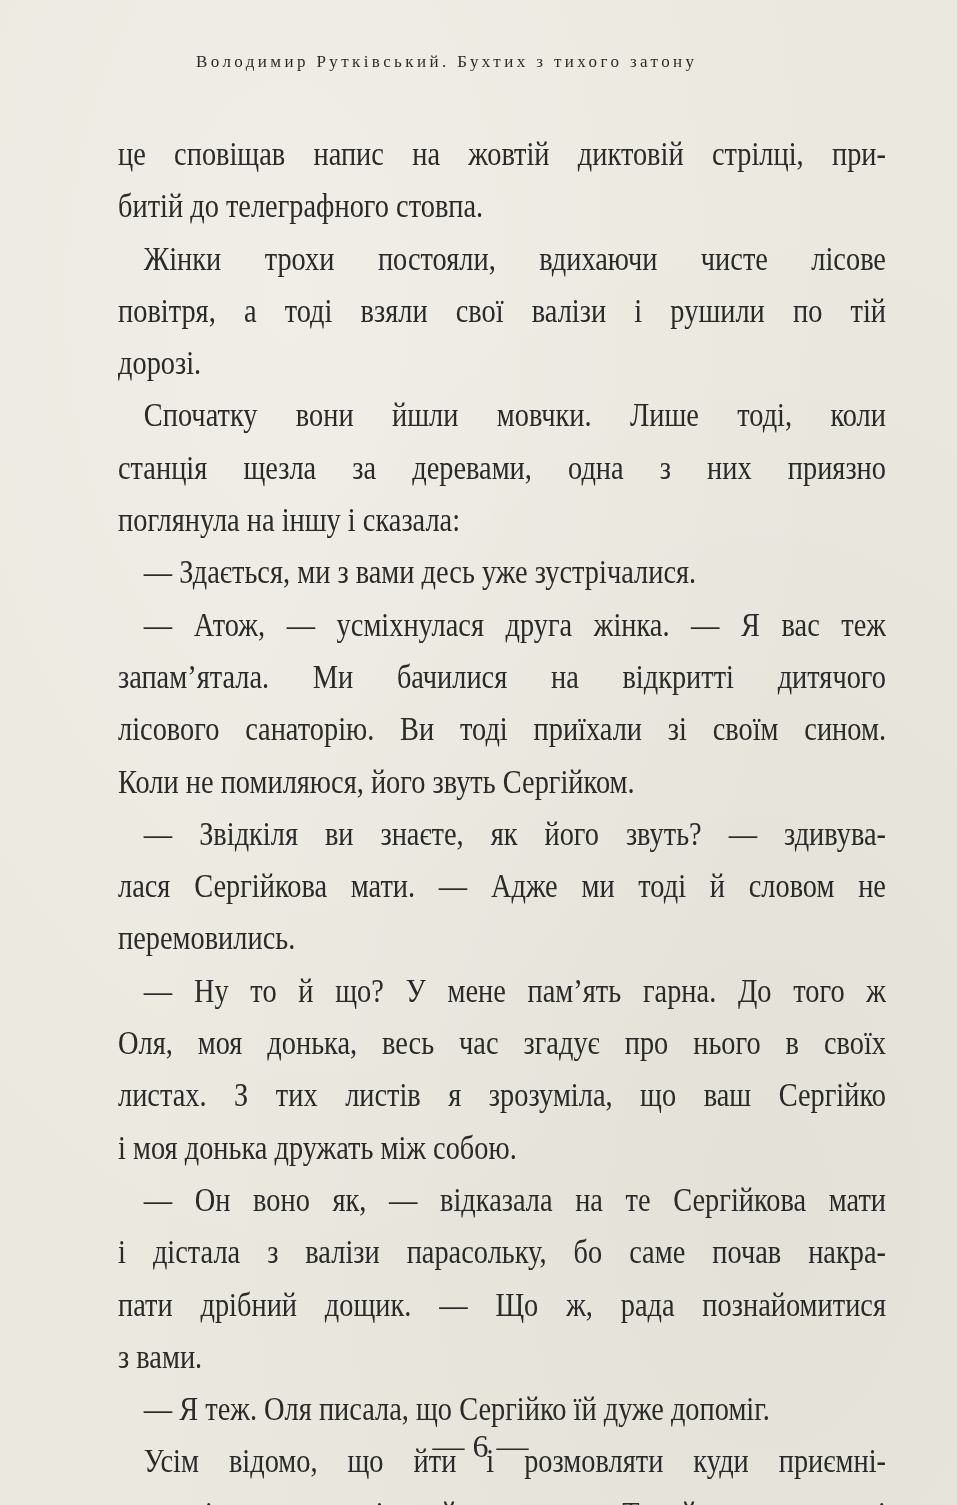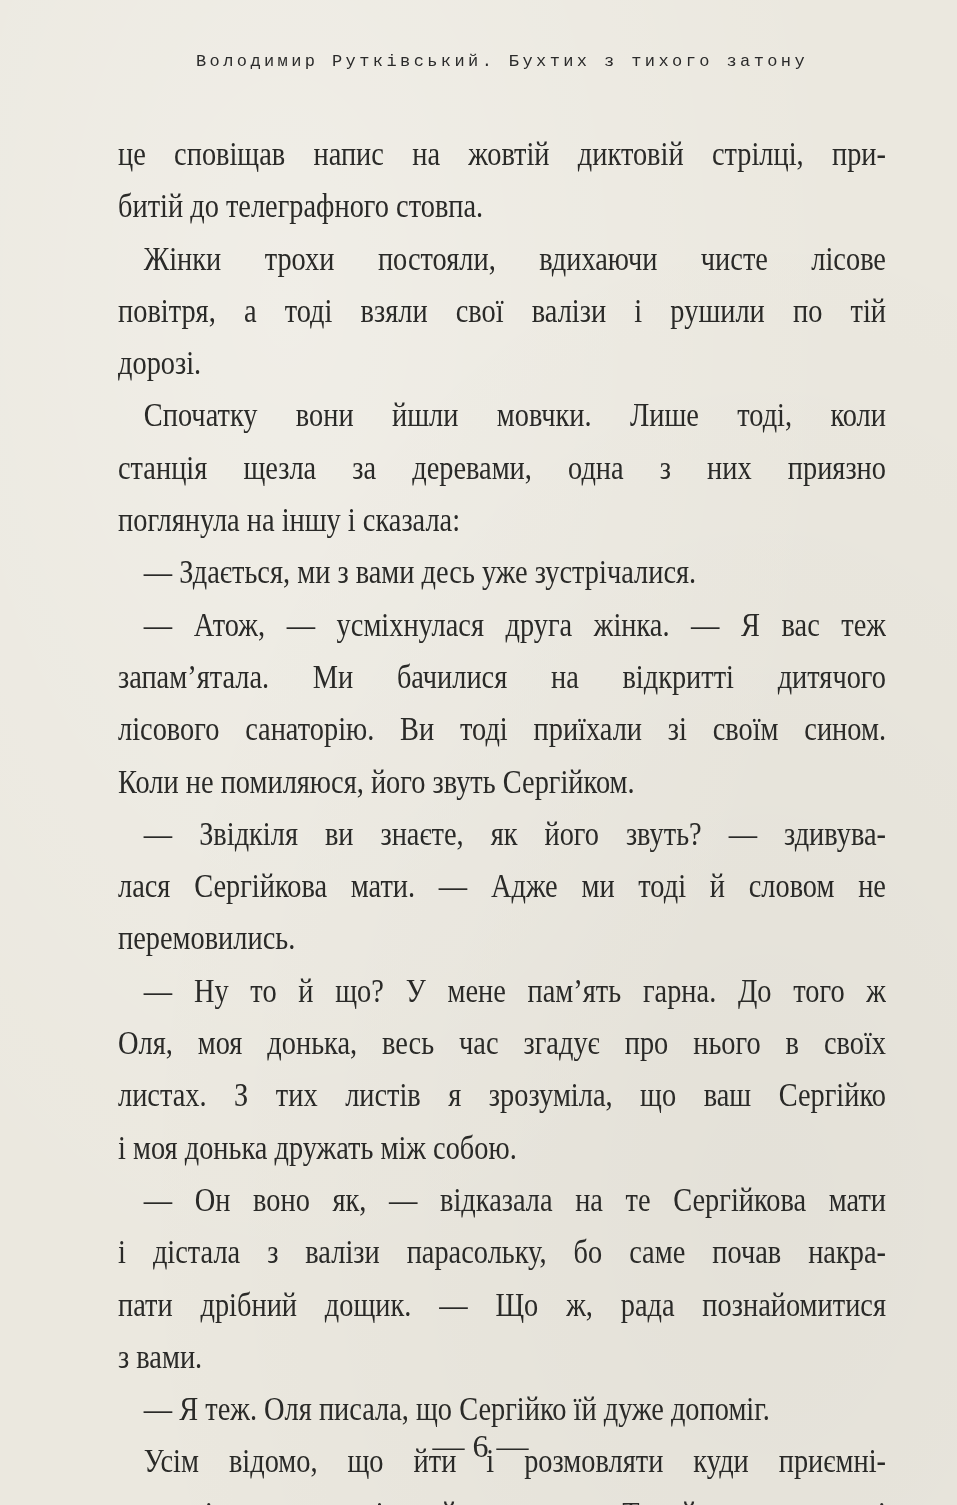--- a/index.html
+++ b/index.html
@@ -22,21 +22,21 @@
         radial-gradient(ellipse at 80% 80%, rgba(0,0,0,0.03), rgba(0,0,0,0) 60%),
         #ebe8df;
     }
     .running-header {
       position: absolute;
       left: 0;
       top: 52px;
       width: 957px;
       padding-left: 196px;
       box-sizing: border-box;
-      font-family: Liberation Mono, monospace;
+      font-family: Liberation Serif, serif;
       font-size: 17px;
       letter-spacing: 3.4px;
       color: #2b2b2b;
       white-space: nowrap;
     }
     .body-text {
       position: absolute;
       left: 118px;
       top: 128px;
       width: 768px;

